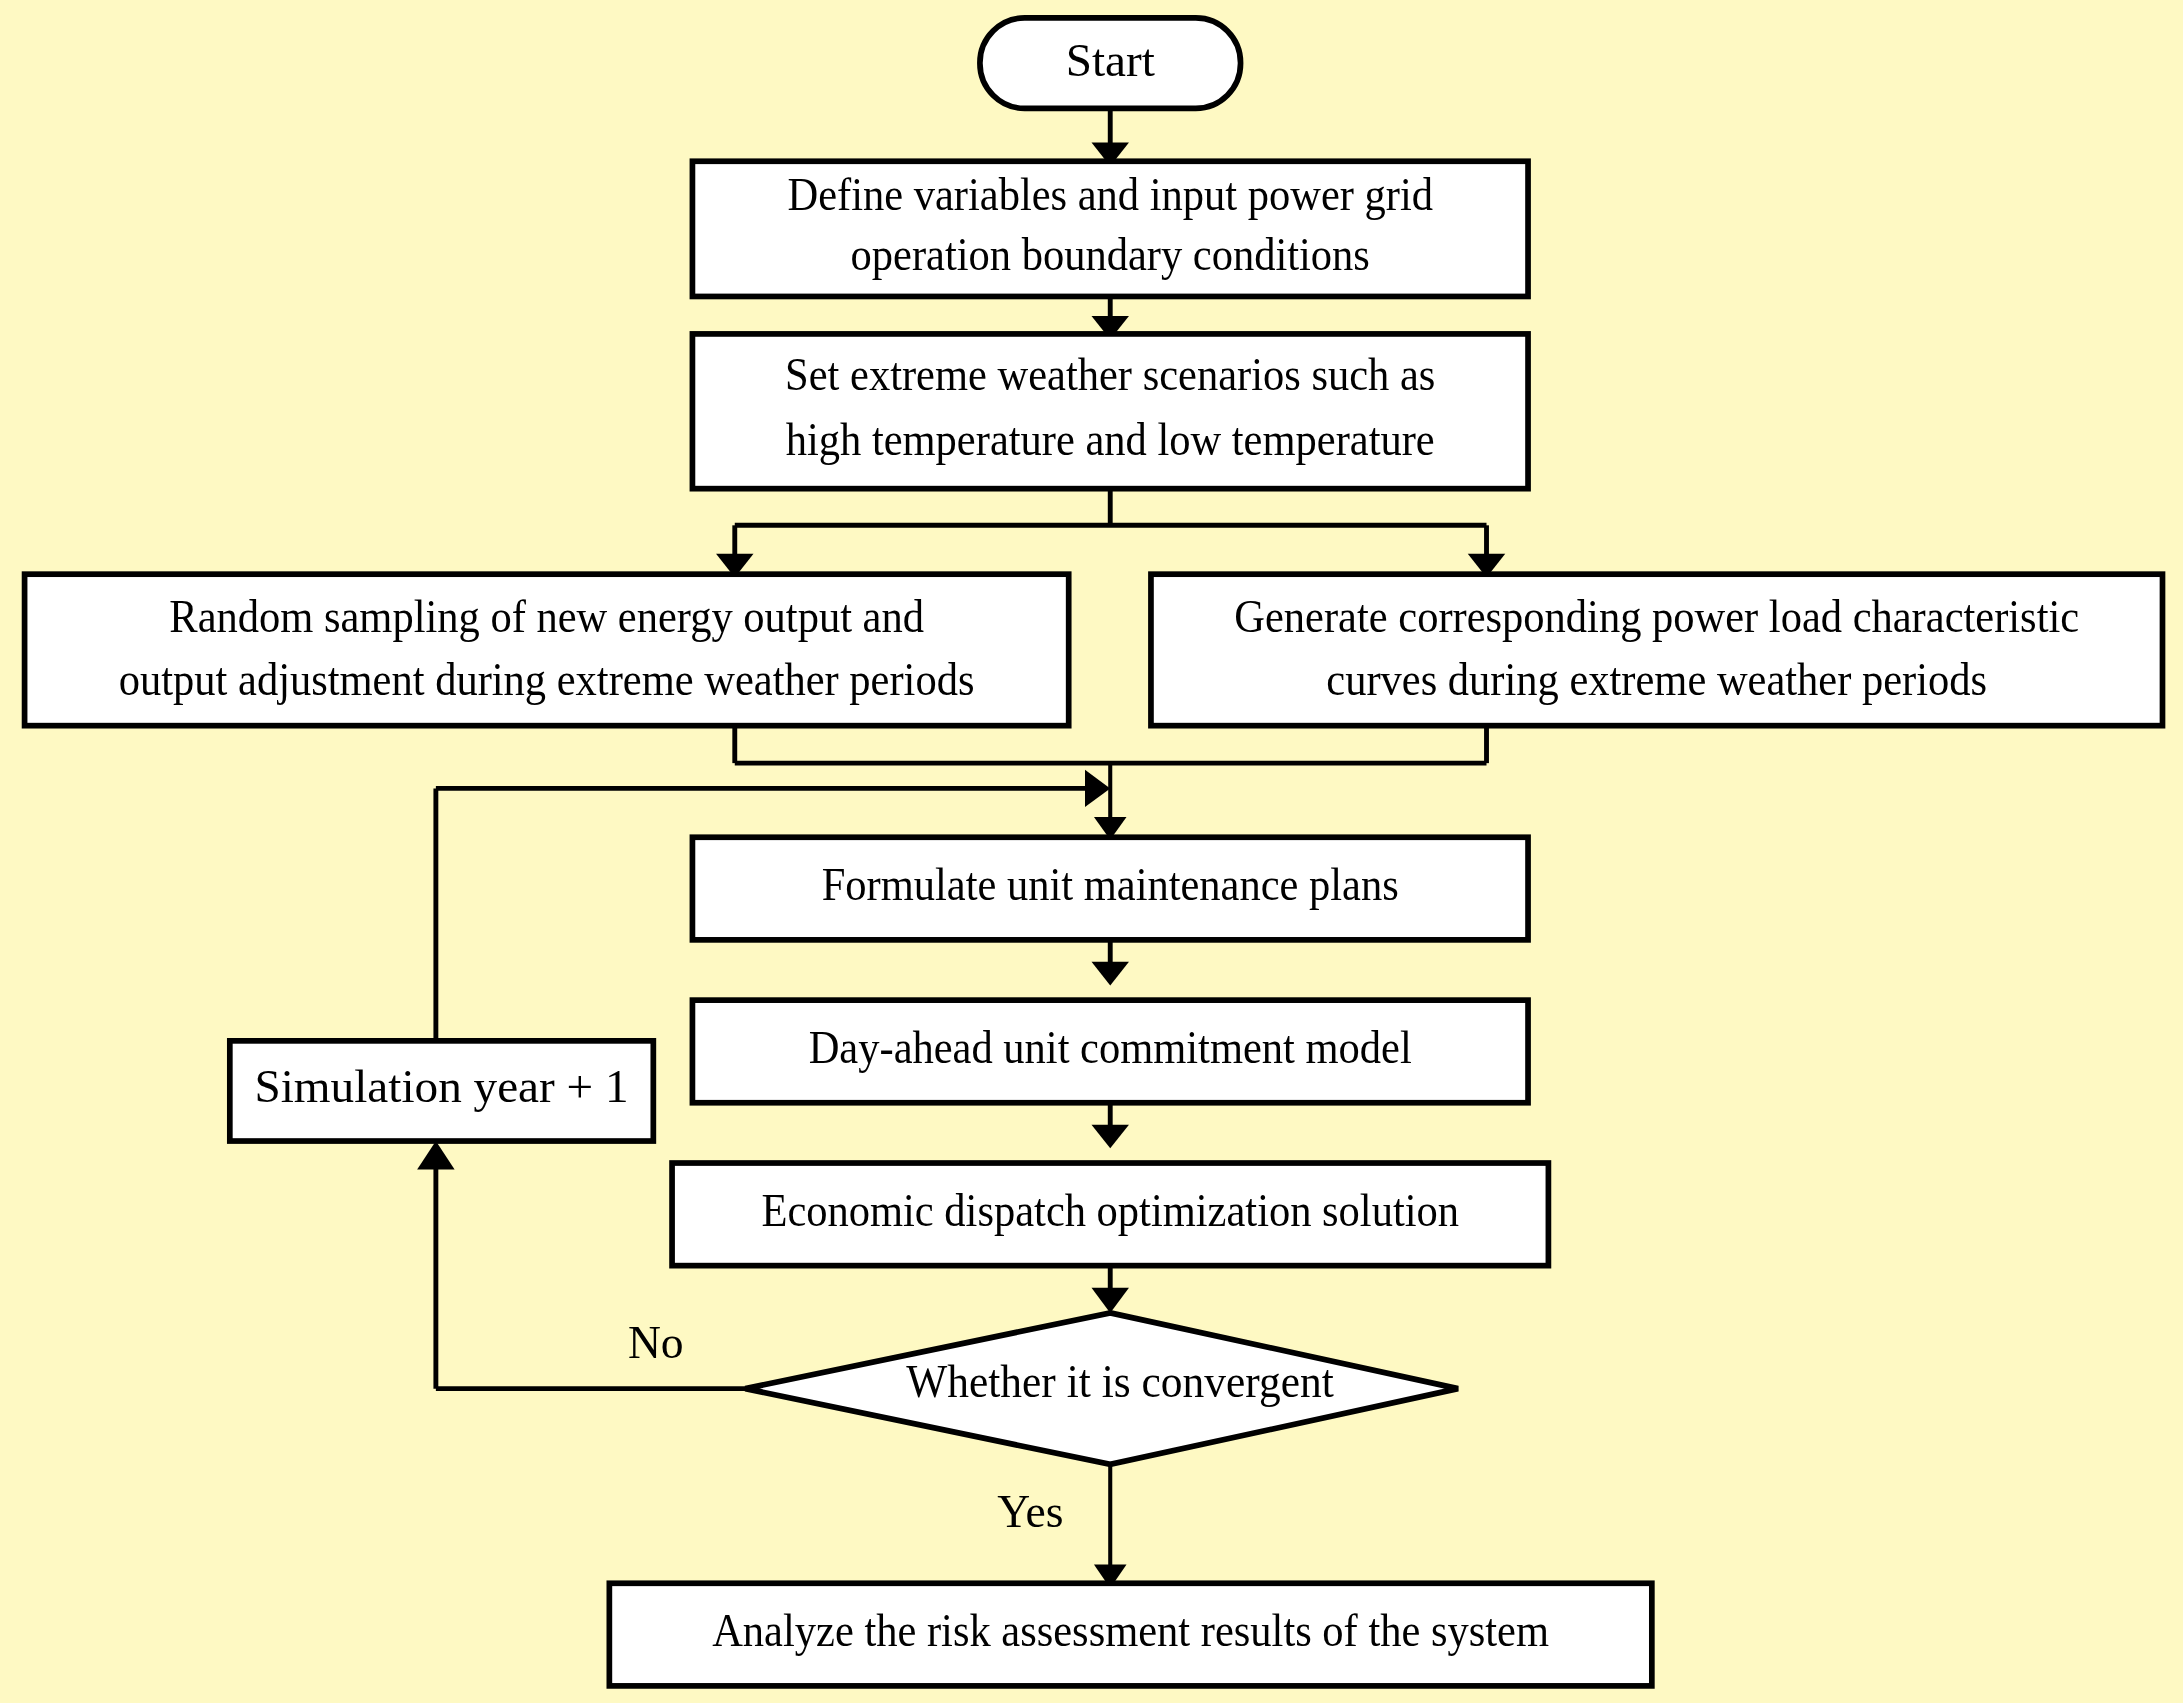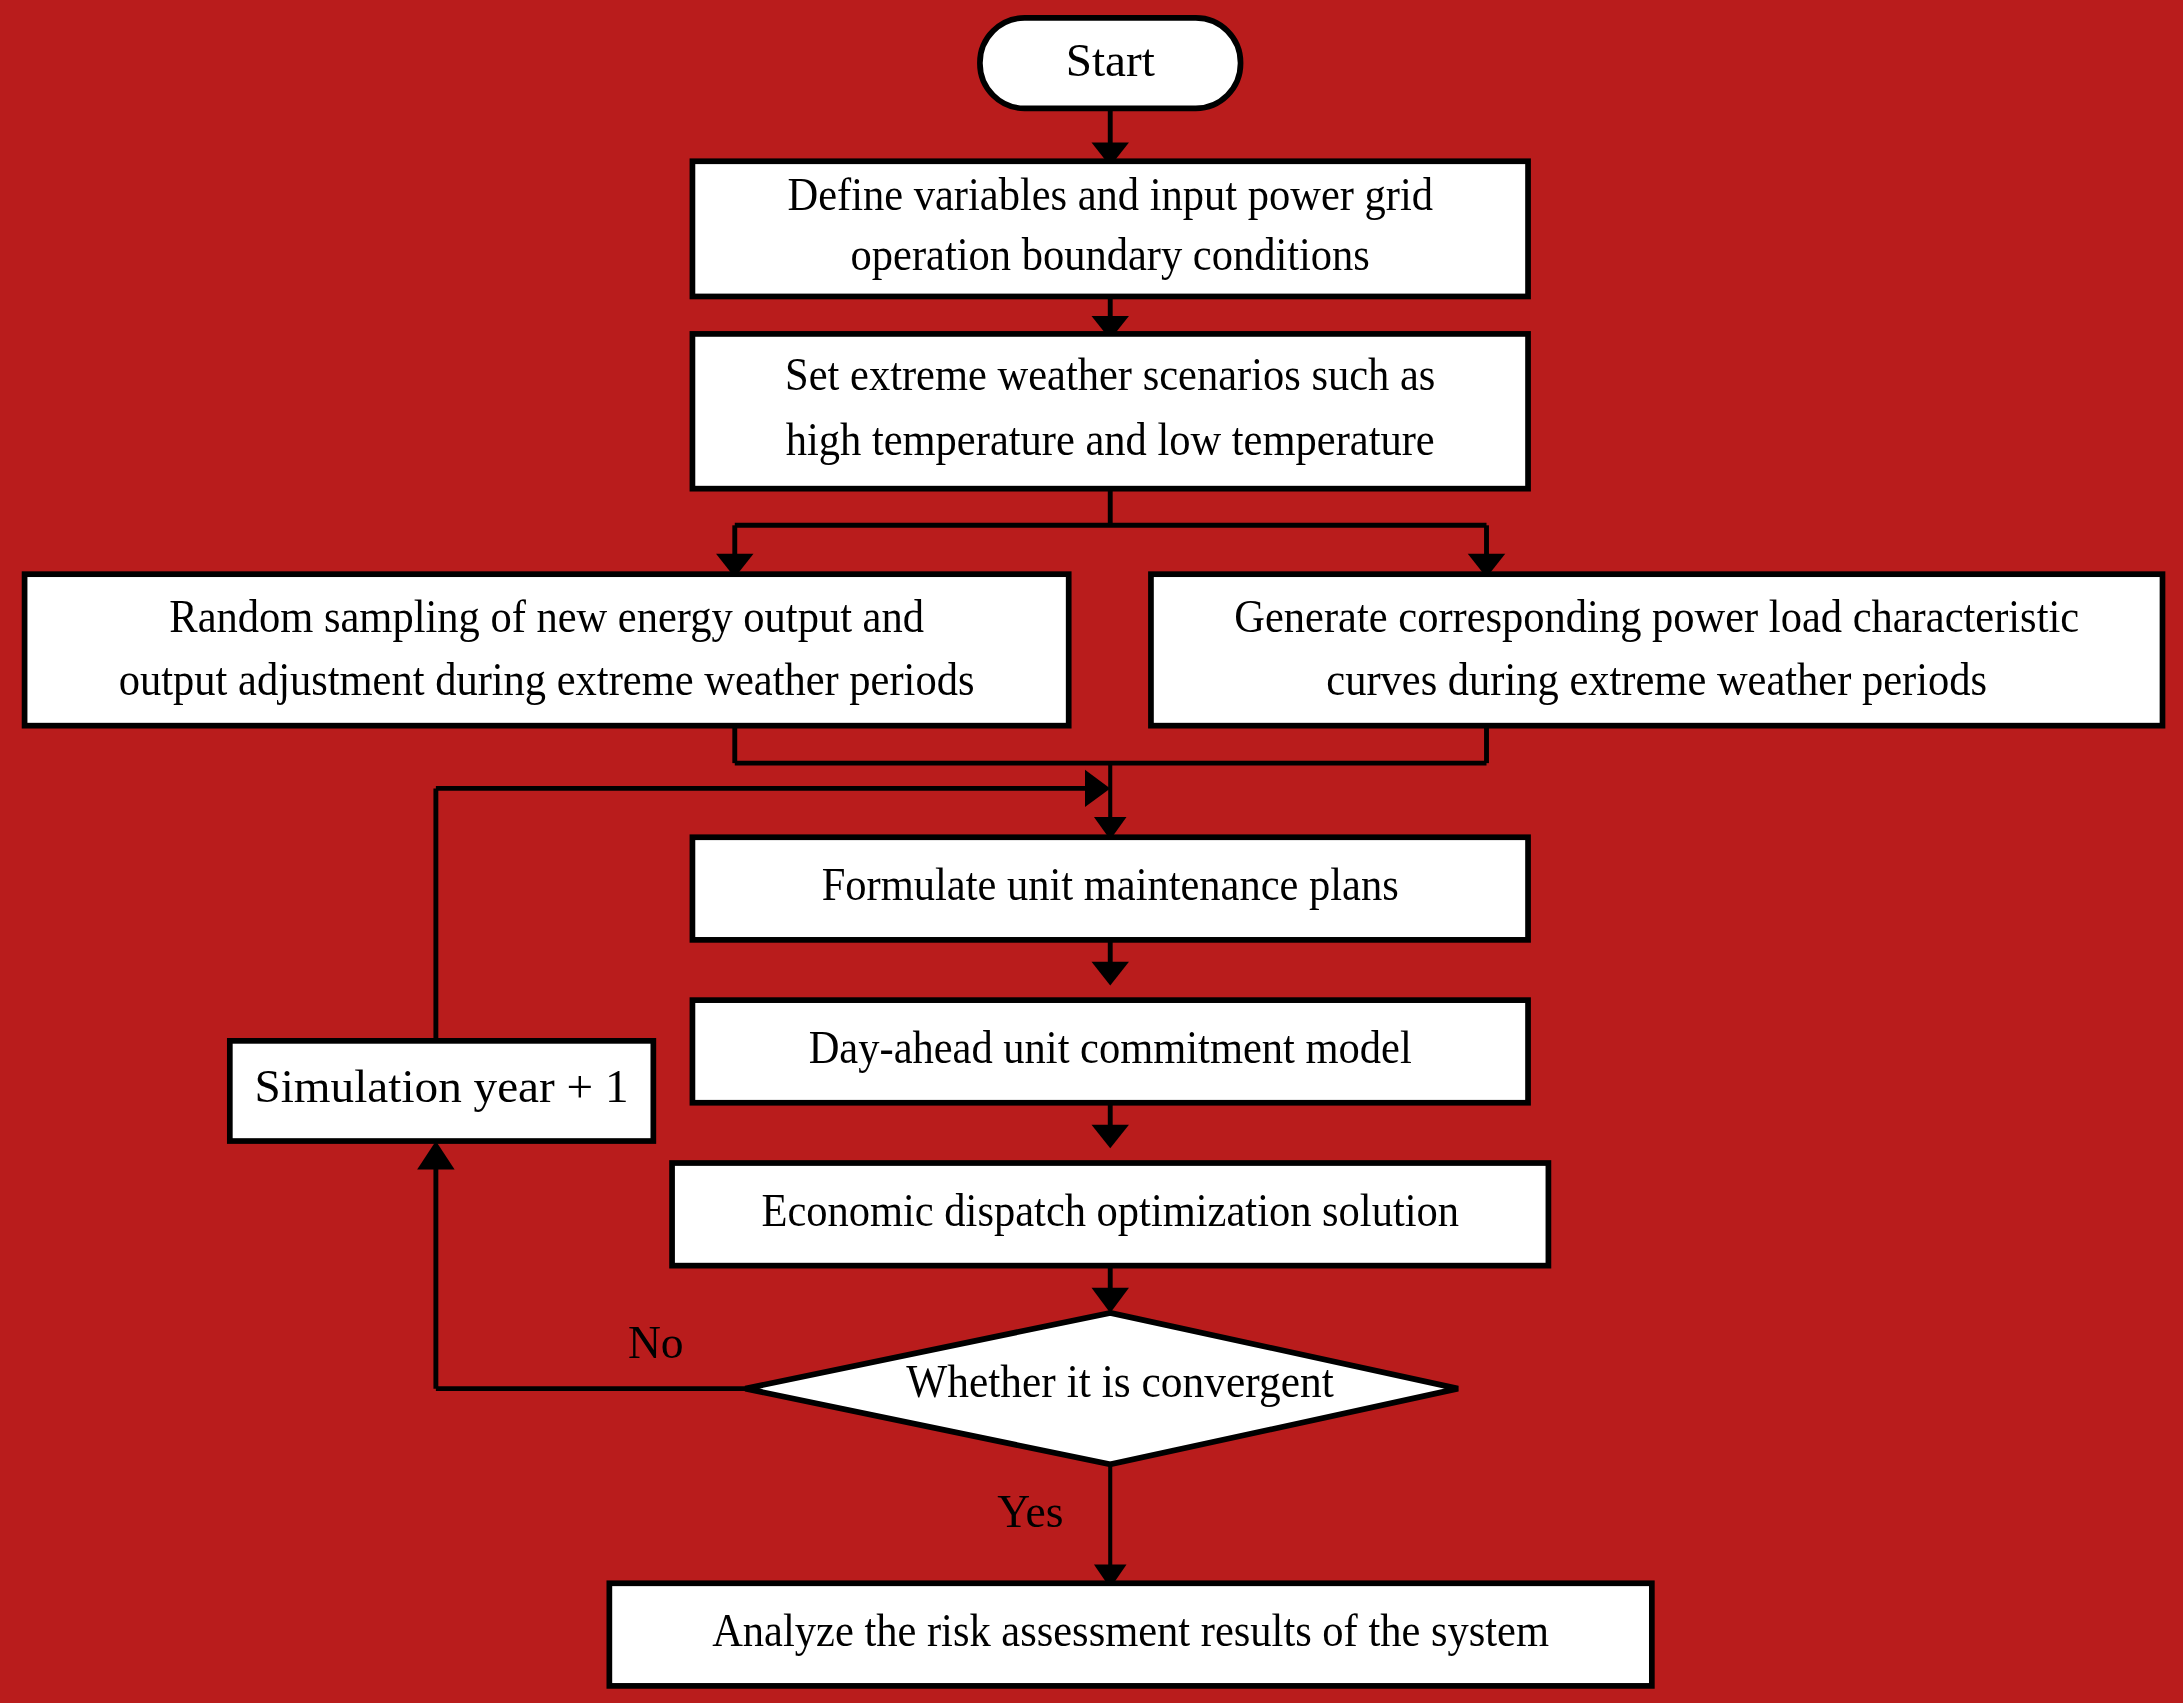--- a/index.html
+++ b/index.html
@@ -4,21 +4,21 @@
 <style>
   html, body {
     margin: 0;
     padding: 0;
     background: #ffffff;
   }
   #root {
     position: relative;
     width: 2183px;
     height: 1703px;
-    background: #b91c1c;
+    background: #fef9c3;
     font-family: "Liberation Serif", "DejaVu Serif", serif;
   }
   svg#flow {
     display: block;
     width: 2183px;
     height: 1703px;
   }
   .shape-stroke {
     fill: #ffffff;
     stroke: #000000;

